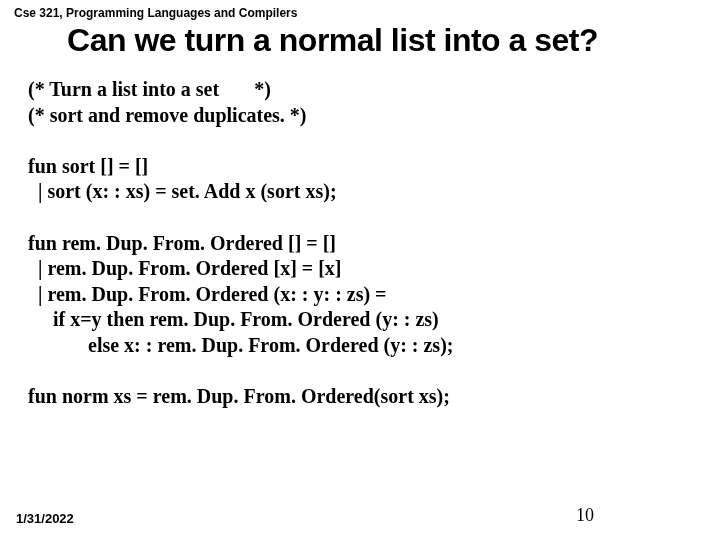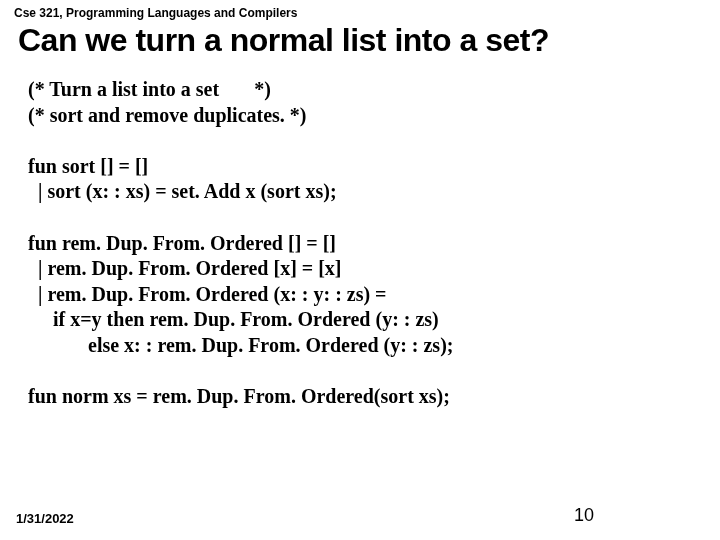--- a/index.html
+++ b/index.html
@@ -20,21 +20,21 @@
     }
     .course-header {
       font-size: 12px;
       font-weight: bold;
       margin-bottom: 2px;
       margin-left: -4px;
     }
     .title {
       font-size: 32px;
       font-weight: bold;
-      text-align: left;
+      text-align: right;
       margin: 0 0 18px 0;
       letter-spacing: -0.5px;
     }
     .code {
       font-family: Liberation Serif, serif;
       font-size: 20px;
       font-weight: bold;
       white-space: pre;
       line-height: 1.28;
       margin-left: 10px;
@@ -44,21 +44,21 @@
       bottom: 14px;
       left: 16px;
       right: 22px;
       display: flex;
       justify-content: space-between;
       align-items: flex-end;
       font-size: 14px;
       gap: 45px;
     }
     .date { font-family: Arial, sans-serif; font-size: 13px; font-weight: bold; }
-    .page { font-family: Liberation Sans, sans-serif; font-size: 18px; }
+    .page { font-family: Liberation Serif, serif; font-size: 18px; }
   </style>
 </head>
 <body>
 
 <div class="slide">
   <div class="course-header">Cse 321, Programming Languages and Compilers</div>
   <h1 class="title">Can we turn a normal list into a set?</h1>
   <pre class="code" id="code-block">(* Turn a list into a set       *)
 (* sort and remove duplicates. *)
 

